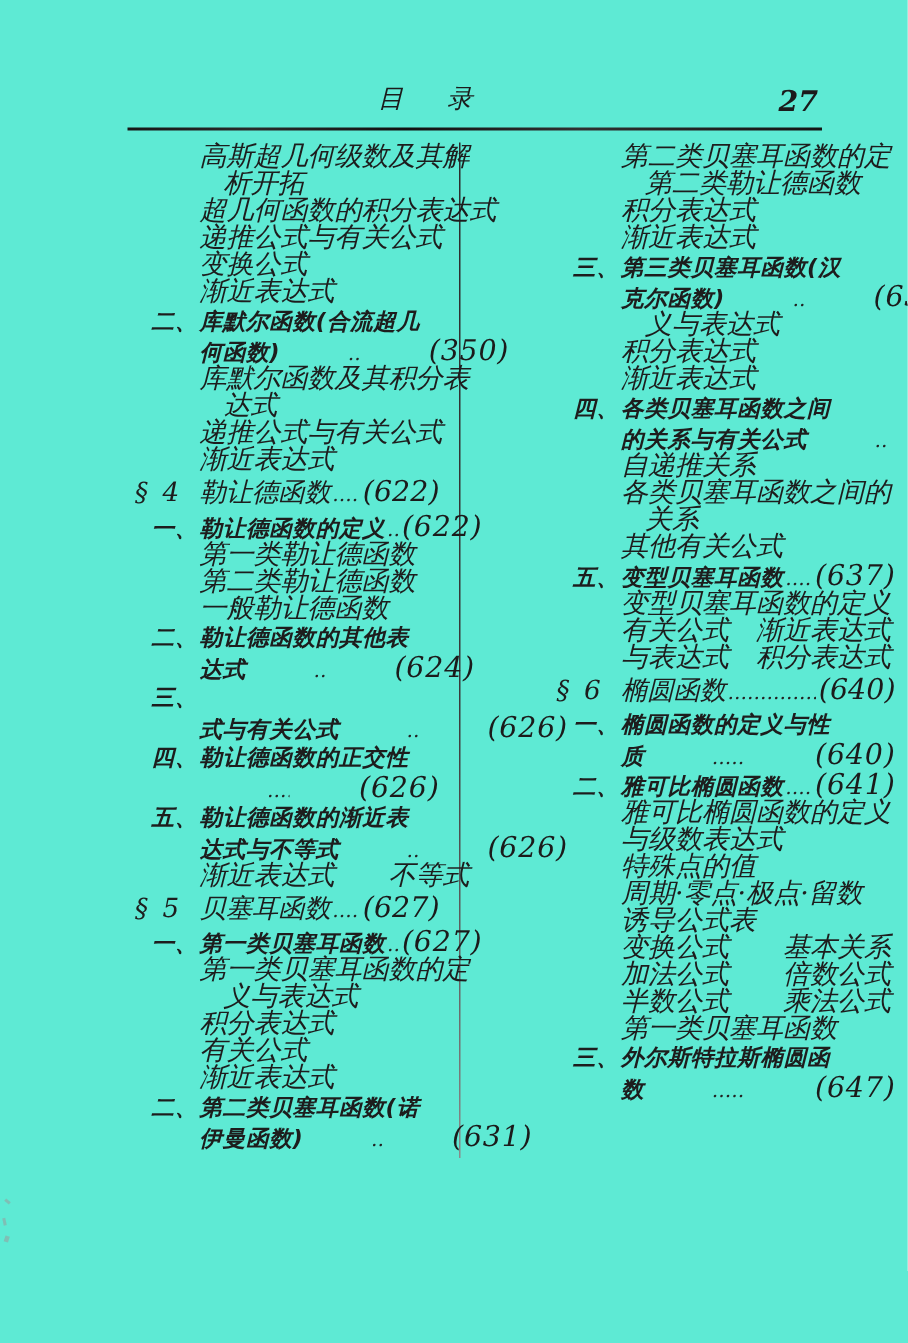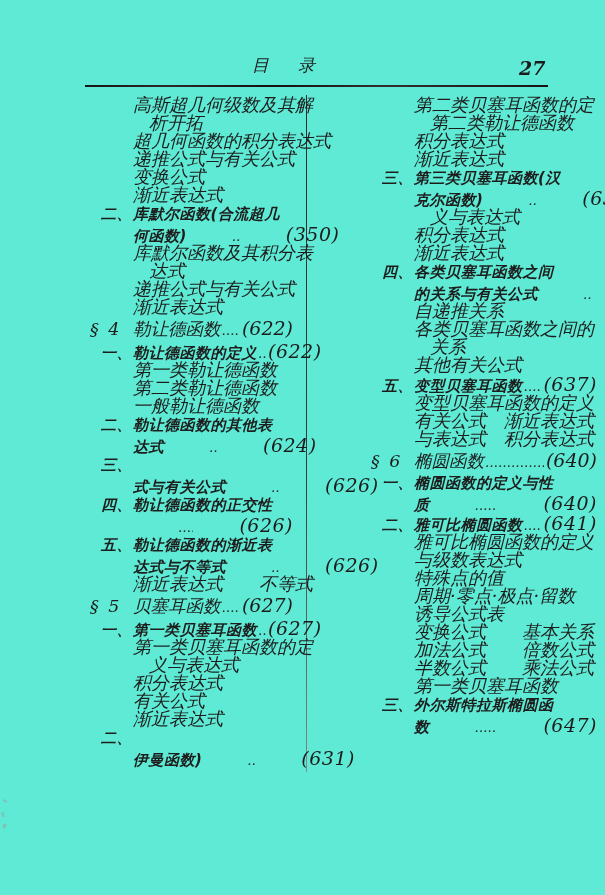--- a/index.html
+++ b/index.html
@@ -228,20 +228,21 @@
         <span class="txt">积分表达式</span>
       </div>
       <div class="line l-sub">
         <span class="txt">有关公式</span>
       </div>
       <div class="line l-sub">
         <span class="txt">渐近表达式</span>
       </div>
       <div class="line l-num">
         <span class="marker">二、</span>
+        <span class="txt">第二类贝塞耳函数(诺</span>
       </div>
       <div class="line l-cont">
         <span class="txt">伊曼函数)</span>
         <span class="leader"></span>
         <span class="pg">(631)</span>
       </div>
     </div>
   <div class="col col-right" id="col-right">
       <div class="line l-sub">
         <span class="txt">第二类贝塞耳函数的定</span>

